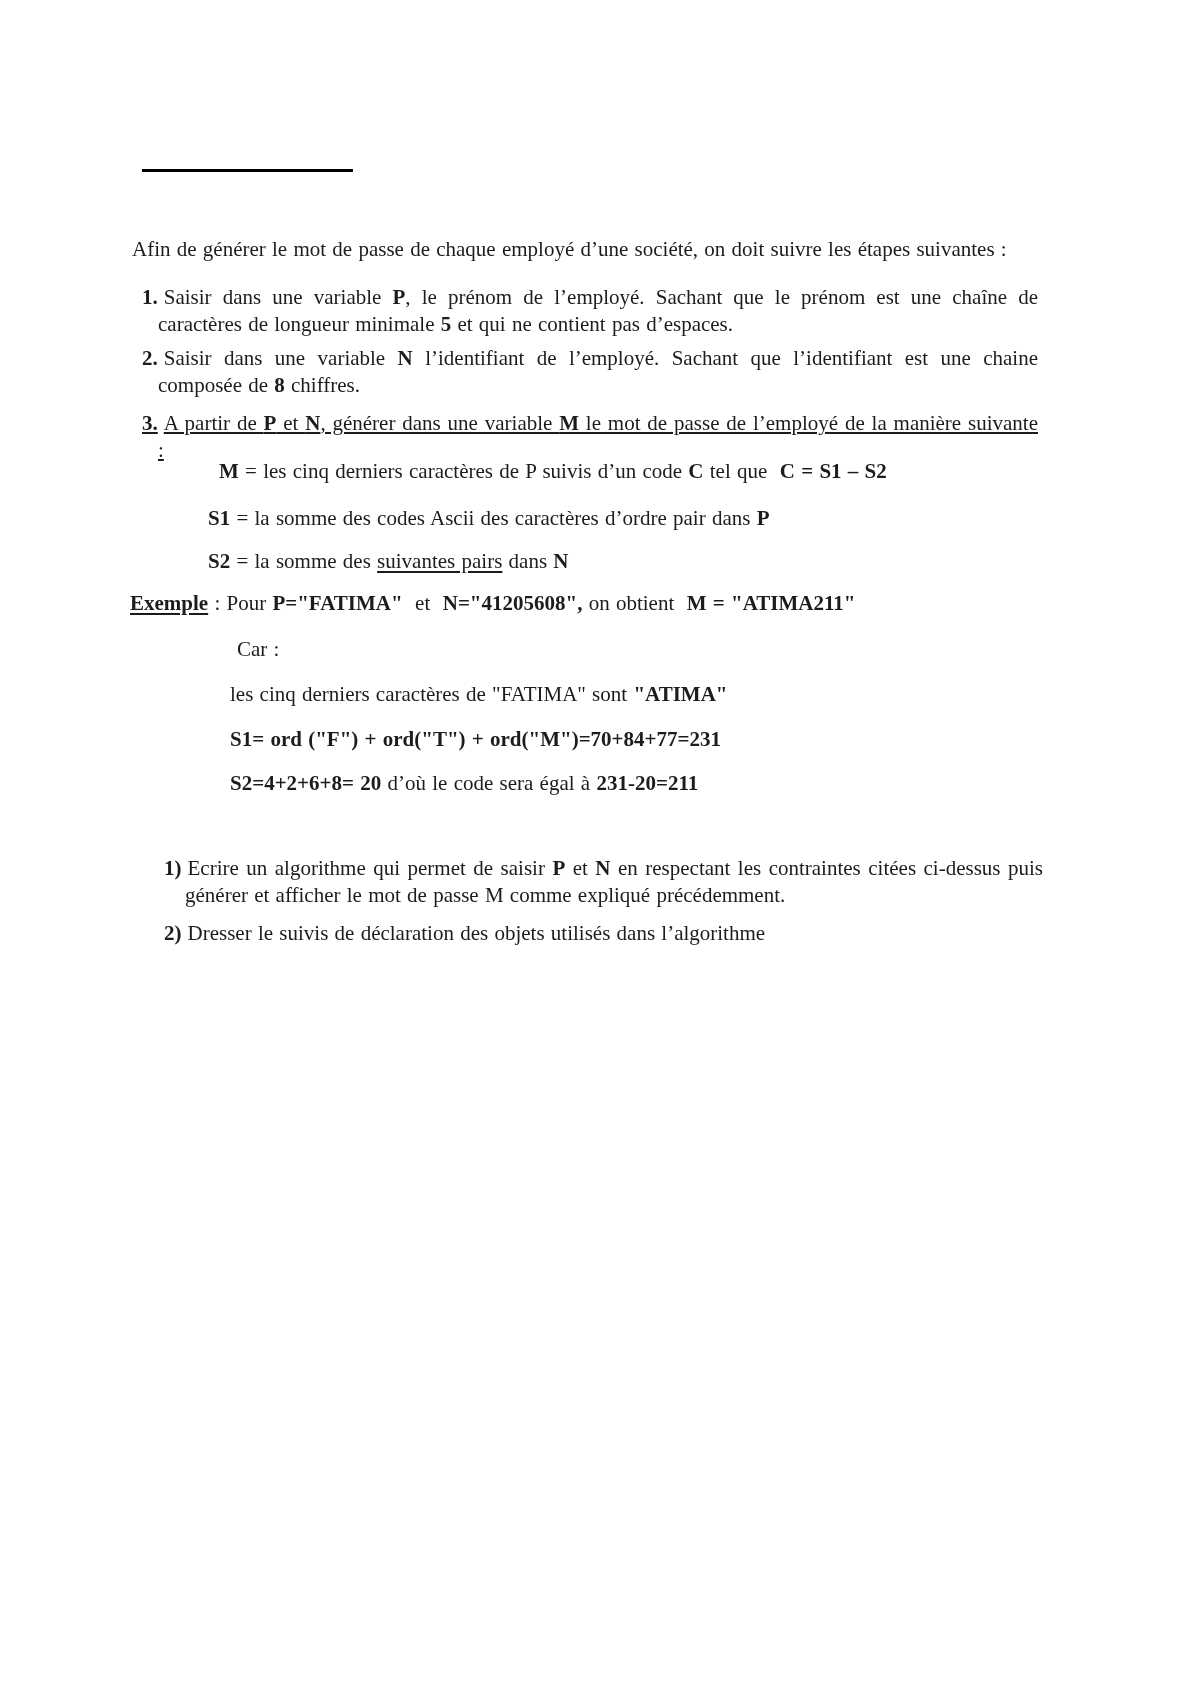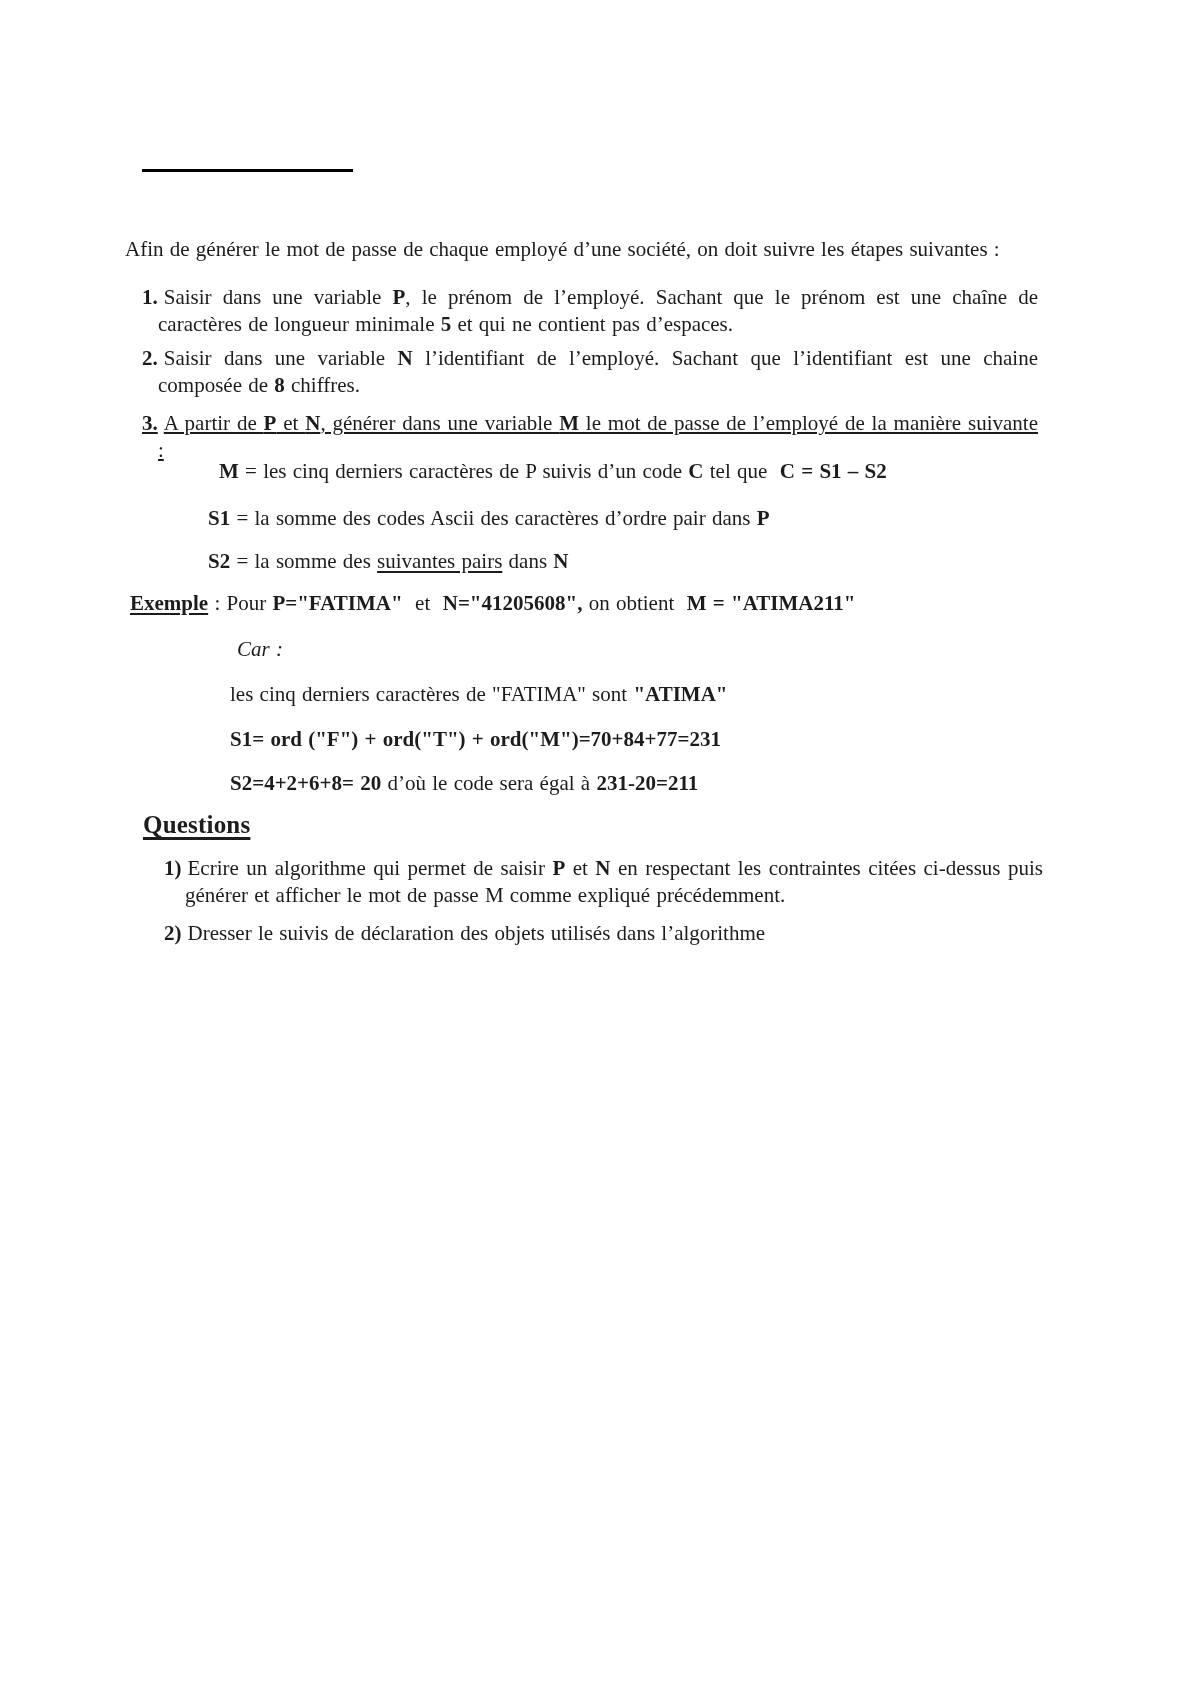--- a/index.html
+++ b/index.html
@@ -45,21 +45,21 @@
   }
   .heading .u { text-decoration-thickness: 2.5px; text-underline-offset: 4px; }
 </style>
 </head>
 <body>
 
 <div class="page">
 
   <div class="rule"></div>
 
-  <div class="para" style="left:125px; top:236px; width:895px;"><span>Afin de générer le mot de passe de chaque employé d’une société, on doit suivre les étapes suivantes :</span></div>
+  <div class="para" style="left:132px; top:236px; width:895px;"><span>Afin de générer le mot de passe de chaque employé d’une société, on doit suivre les étapes suivantes :</span></div>
 
   <div class="para justify hang16" style="left:142px; top:284px; width:880px;">
     <span class="num">1.</span><span><span>Saisir dans une variable </span><span class="b">P</span><span>, le prénom de l’employé. Sachant que le prénom est une chaîne de caractères de longueur minimale </span><span class="b">5</span><span> et qui ne contient pas d’espaces.</span></span>
   </div>
 
   <div class="para justify hang16" style="left:142px; top:345px; width:880px;">
     <span class="num">2.</span><span><span>Saisir dans une variable </span><span class="b">N</span><span> l’identifiant de l’employé. Sachant que l’identifiant est une chaine composée de </span><span class="b">8</span><span> chiffres.</span></span>
   </div>
 
   <div class="para justify hang16" style="left:142px; top:410px; width:880px;text-decoration:underline;">
@@ -67,29 +67,28 @@
   </div>
 
   <div class="para" style="left:208px; top:458px; width:815px;margin-left:11px;"><span class="b">M</span><span> = les cinq derniers caractères de P suivis d’un code </span><span class="b">C</span><span> tel que&nbsp; </span><span class="b">C = S1 – S2</span></div>
 
   <div class="para" style="left:208px; top:505px; width:815px;"><span class="b">S1</span><span> = la somme des codes Ascii des caractères d’ordre pair dans </span><span class="b">P</span></div>
 
   <div class="para" style="left:208px; top:548px; width:815px;"><span class="b">S2</span><span> = la somme des </span><span class="u">suivantes pairs</span><span> dans </span><span class="b">N</span></div>
 
   <div class="para" style="left:130px; top:590px; width:895px;"><span class="b u">Exemple</span><span> : Pour </span><span class="b">P="FATIMA"</span><span>&nbsp; et&nbsp; </span><span class="b">N="41205608",</span><span> on obtient&nbsp; </span><span class="b">M = "ATIMA211"</span></div>
 
-  <div class="para" style="left:237px; top:636px; width:600px;font-style:italic;"><span>Car :</span></div>
+  <div class="para" style="left:237px; top:636px; width:600px;"><span>Car :</span></div>
 
   <div class="para" style="left:230px; top:681px; width:790px;"><span>les cinq derniers caractères de "FATIMA" sont </span><span class="b">"ATIMA"</span></div>
 
   <div class="para" style="left:230px; top:726px; width:790px;"><span class="b">S1= ord ("F") + ord("T") + ord("M")=70+84+77=231</span></div>
 
   <div class="para" style="left:230px; top:770px; width:790px;"><span class="b">S2=4+2+6+8= 20</span><span> d’où le code sera égal à </span><span class="b">231-20=211</span></div>
 
-  <div class="para heading" style="left:143px; top:810px; width:400px;"><span class="b u">Questions</span></div>
 
   <div class="para justify hang21" style="left:164px; top:855px; width:858px;">
     <span class="num">1)</span><span><span>Ecrire un algorithme qui permet de saisir </span><span class="b">P</span><span> et </span><span class="b">N</span><span> en respectant les contraintes citées ci-dessus puis générer et afficher le mot de passe M comme expliqué précédemment.</span></span>
   </div>
 
   <div class="para hang21" style="left:164px; top:920px; width:858px;">
     <span class="num">2)</span><span><span>Dresser le suivis de déclaration des objets utilisés dans l’algorithme</span></span>
   </div>
 
 </div>

